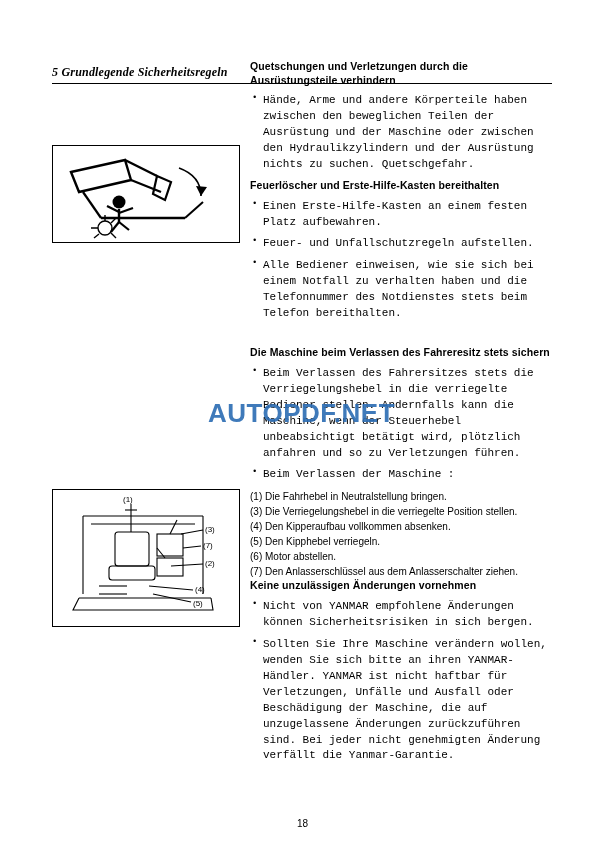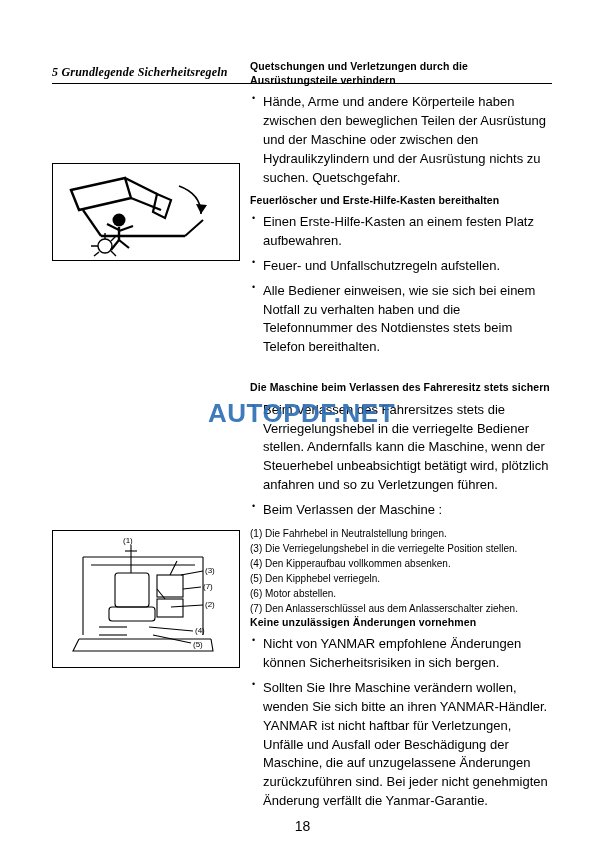--- a/index.html
+++ b/index.html
@@ -72,24 +72,25 @@
   .gap-top { margin-top: 14px; }
 
   ul.bullets {
     list-style: none;
     margin: 0 0 0 0;
     padding: 0;
   }
   ul.bullets li {
     position: relative;
     padding-left: 13px;
-    font-size: 13px;
+    font-size: 11px;
     line-height: 1.45;
     margin-bottom: 6px;
     text-align: left;
+    font-family: Liberation Mono, monospace;
   }
   ul.bullets li:before {
     content: "\2022";
     position: absolute;
     left: 2px;
     top: -1px;
     font-size: 9px;
   }
   .numlist {
     font-size: 10px;
@@ -120,21 +121,21 @@
     white-space: nowrap;
     pointer-events: none;
   }
   
   .footer {
     position: absolute;
     left: 0;
     top: 818px;
     width: 605px;
     text-align: center;
-    font-size: 14px;
+    font-size: 10px;
     font-family: "Liberation Sans", sans-serif;
   }
 </style>
 </head>
 <body>
 
 <div class="page">
 
   <div class="header">
     <div class="header-text">5 Grundlegende Sicherheitsregeln</div>

